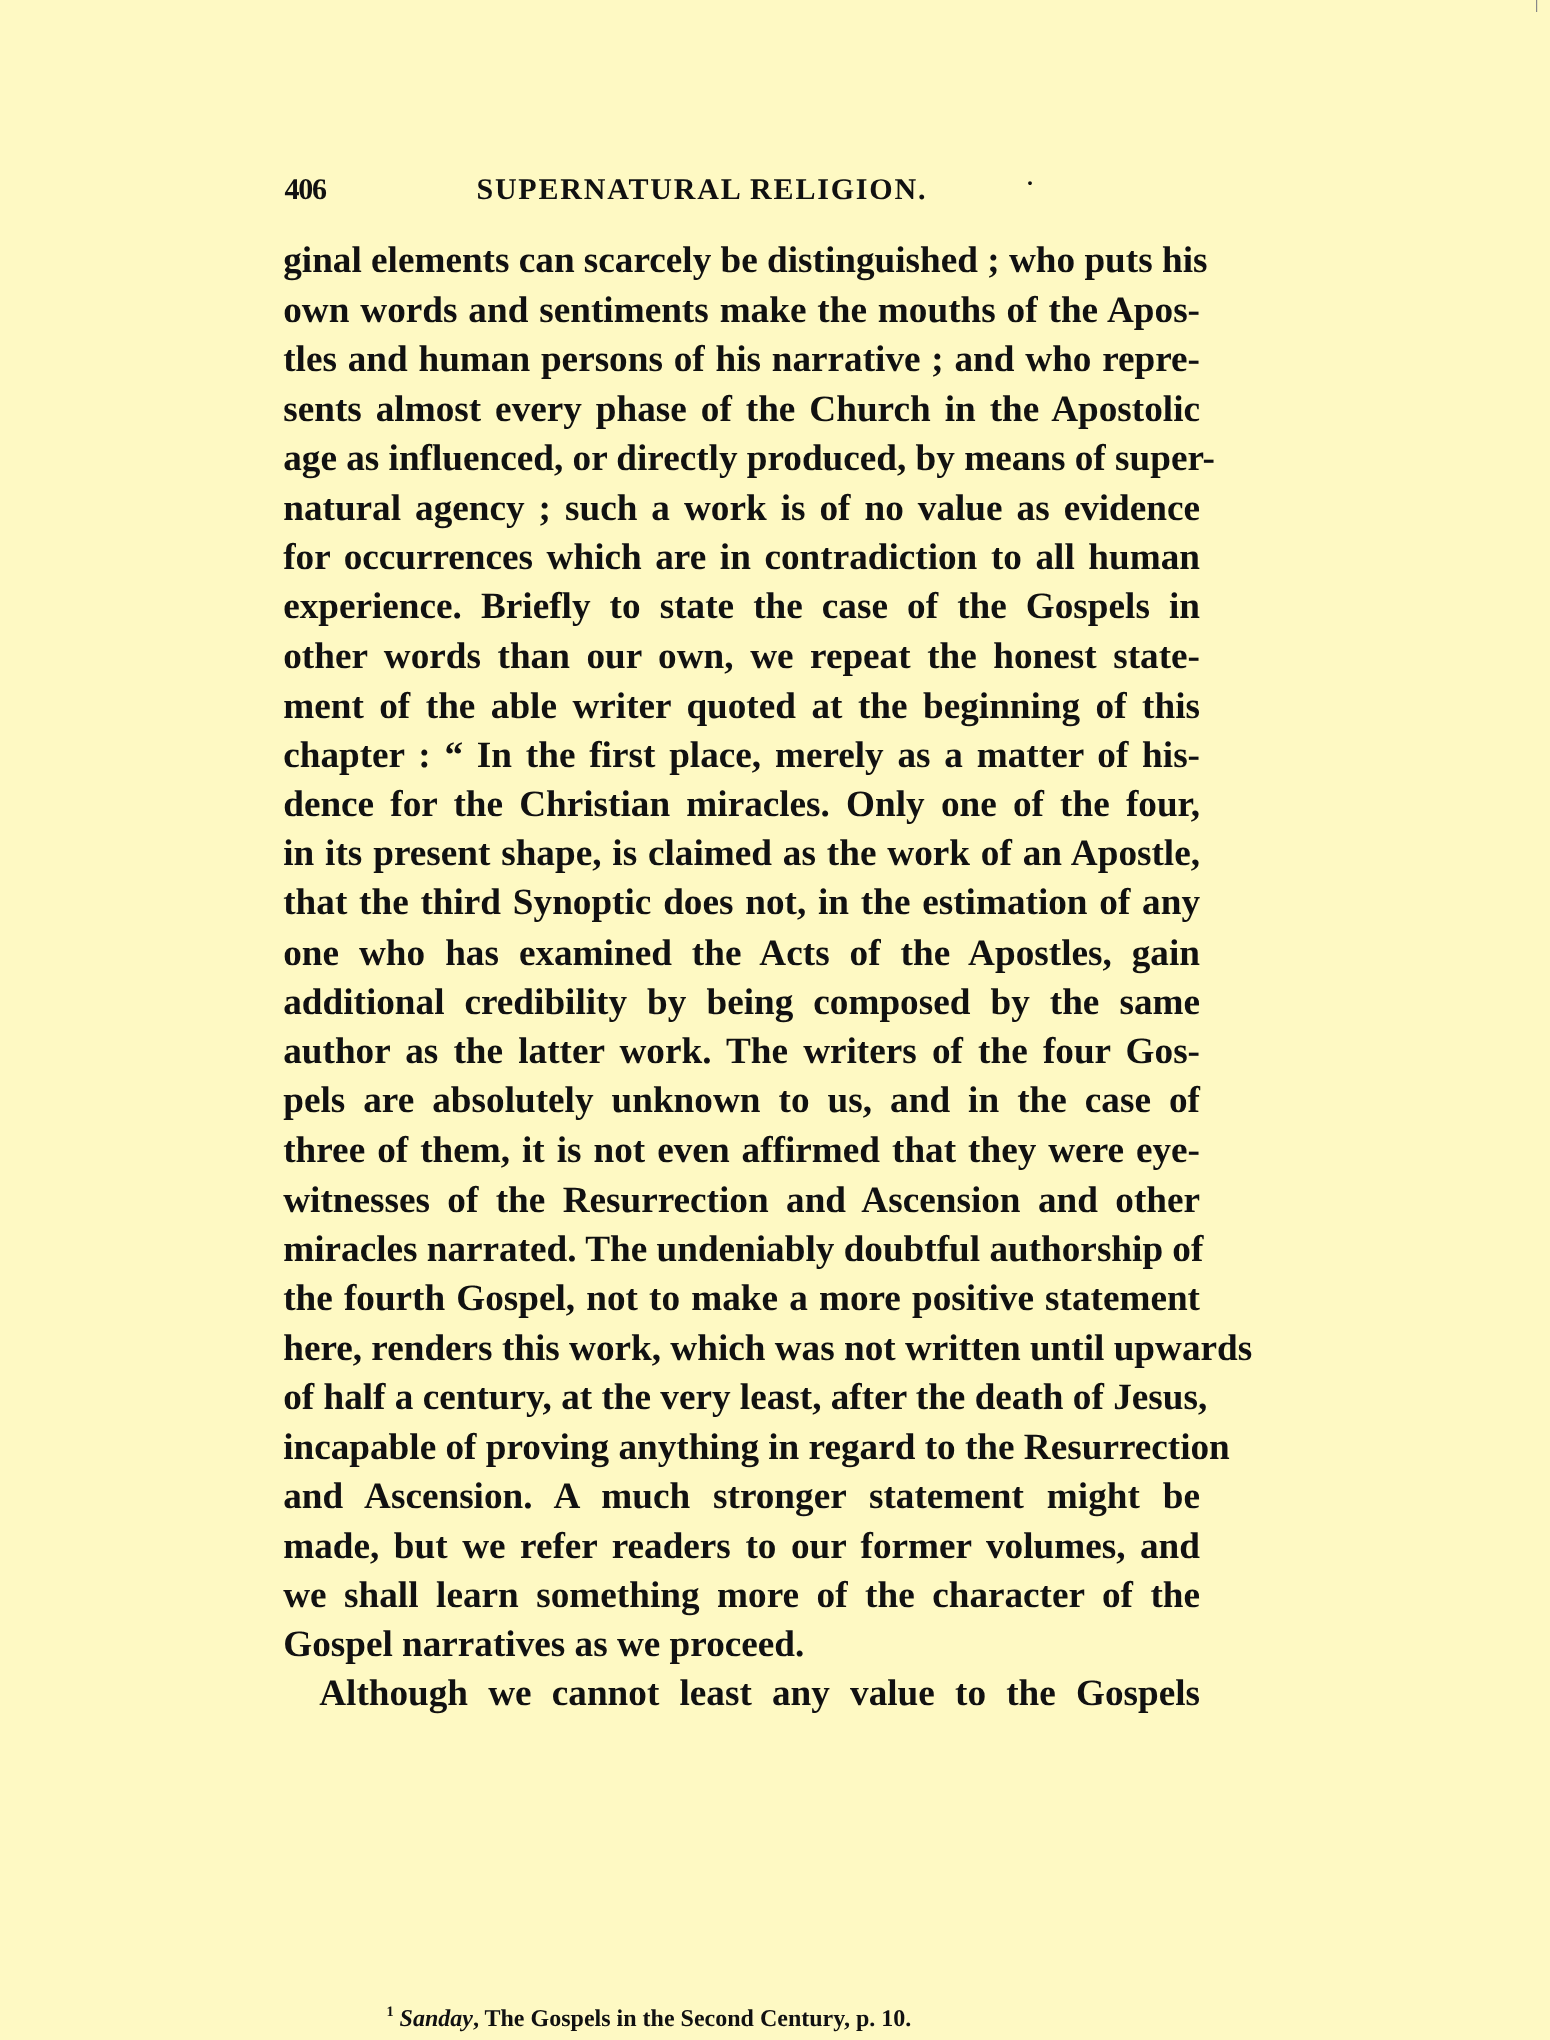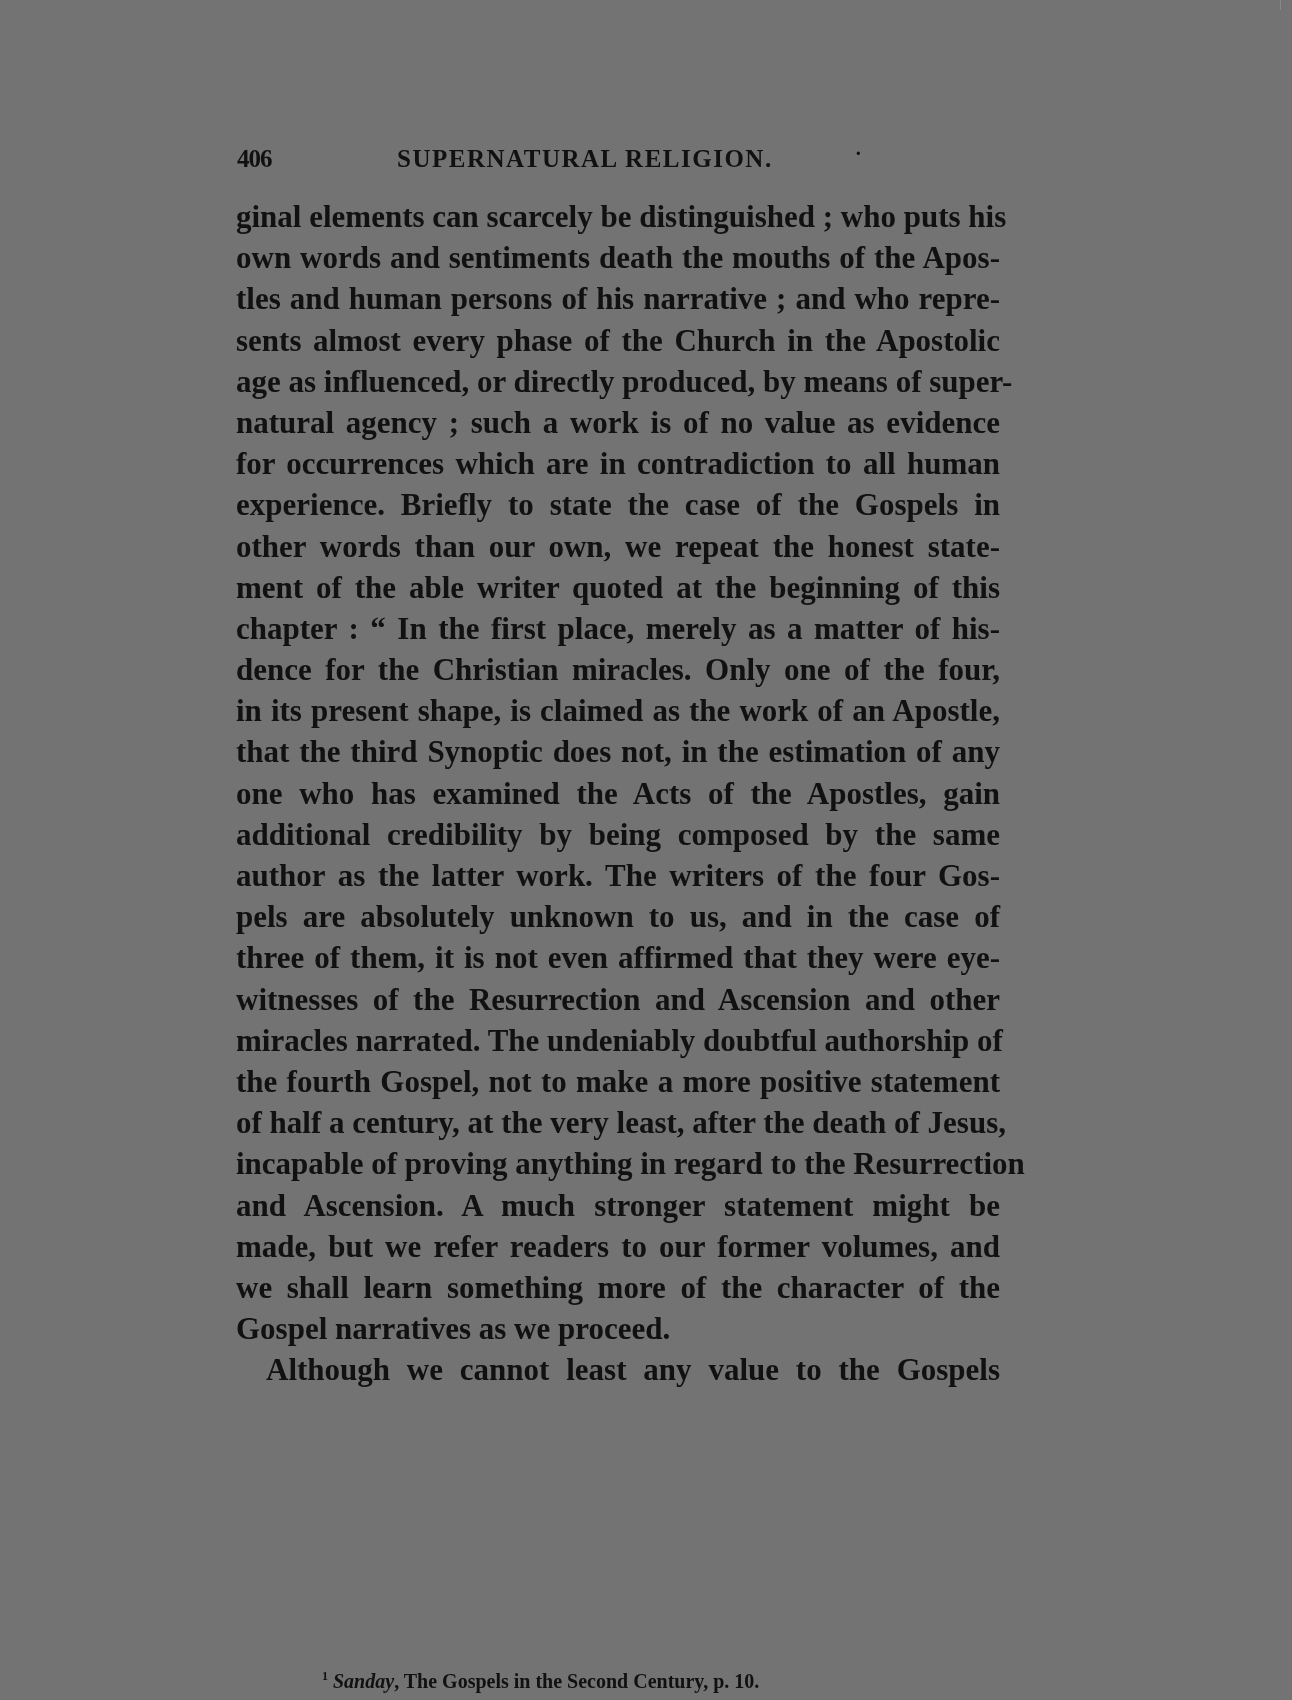--- a/index.html
+++ b/index.html
@@ -1,19 +1,19 @@
 <!DOCTYPE html>
 <html><head>
   <meta charset="utf-8">
   <style>
     html, body { margin: 0; padding: 0; background: #ffffff; }
     body { width: 1292px; height: 1700px; position: relative; overflow: hidden; }
     .page {
       position: absolute; left: 0; top: 0; width: 1292px; height: 1700px;
-      background: #737373; color: #111111;
+      background: #fef9c3; color: #111111;
       font-family: "Liberation Serif", "DejaVu Serif", serif;
     }
     .header {
       position: absolute; top: 142px; left: 237px; width: 760px; height: 34px;
       font-size: 25px; line-height: 34px; font-weight: bold;
     }
     .page-number { position: absolute; left: 0; top: 0; letter-spacing: -1px; }
     .running-title { position: absolute; left: 128px; top: 0; letter-spacing: 1.5px; margin-left: 32px; }
     .header-dot { position: absolute; left: 618px; top: -6px; font-size: 20px; }
     .body-text {
@@ -39,41 +39,42 @@
   <div class="corner-mark"></div>
 
   <div class="header">
     <span class="page-number">406</span>
     <span class="running-title">SUPERNATURAL RELIGION.</span>
     <span class="header-dot">·</span>
   </div>
 
   <div class="body-text">
     <span class="line">ginal elements can scarcely be distinguished ; who puts his</span>
-    <span class="line">own words and sentiments death the mouths of the Apos-</span>
+    <span class="line">own words and sentiments make the mouths of the Apos-</span>
     <span class="line">tles and human persons of his narrative ; and who repre-</span>
     <span class="line">sents almost every phase of the Church in the Apostolic</span>
     <span class="line">age as influenced, or directly produced, by means of super-</span>
     <span class="line">natural agency ; such a work is of no value as evidence</span>
     <span class="line">for occurrences which are in contradiction to all human</span>
     <span class="line">experience. Briefly to state the case of the Gospels in</span>
     <span class="line">other words than our own, we repeat the honest state-</span>
     <span class="line">ment of the able writer quoted at the beginning of this</span>
     <span class="line">chapter : “ In the first place, merely as a matter of his-</span>
     <span class="line">dence for the Christian miracles. Only one of the four,</span>
     <span class="line">in its present shape, is claimed as the work of an Apostle,</span>
     <span class="line">that the third Synoptic does not, in the estimation of any</span>
     <span class="line">one who has examined the Acts of the Apostles, gain</span>
     <span class="line">additional credibility by being composed by the same</span>
     <span class="line">author as the latter work. The writers of the four Gos-</span>
     <span class="line">pels are absolutely unknown to us, and in the case of</span>
     <span class="line">three of them, it is not even affirmed that they were eye-</span>
     <span class="line">witnesses of the Resurrection and Ascension and other</span>
     <span class="line">miracles narrated. The undeniably doubtful authorship of</span>
     <span class="line">the fourth Gospel, not to make a more positive statement</span>
+    <span class="line">here, renders this work, which was not written until upwards</span>
     <span class="line">of half a century, at the very least, after the death of Jesus,</span>
     <span class="line">incapable of proving anything in regard to the Resurrection</span>
     <span class="line">and Ascension. A much stronger statement might be</span>
     <span class="line">made, but we refer readers to our former volumes, and</span>
     <span class="line">we shall learn something more of the character of the</span>
     <span class="line last">Gospel narratives as we proceed.</span>
     <span class="line indent">Although we cannot least any value to the Gospels</span>
   </div>
 
   <div class="footnote">

